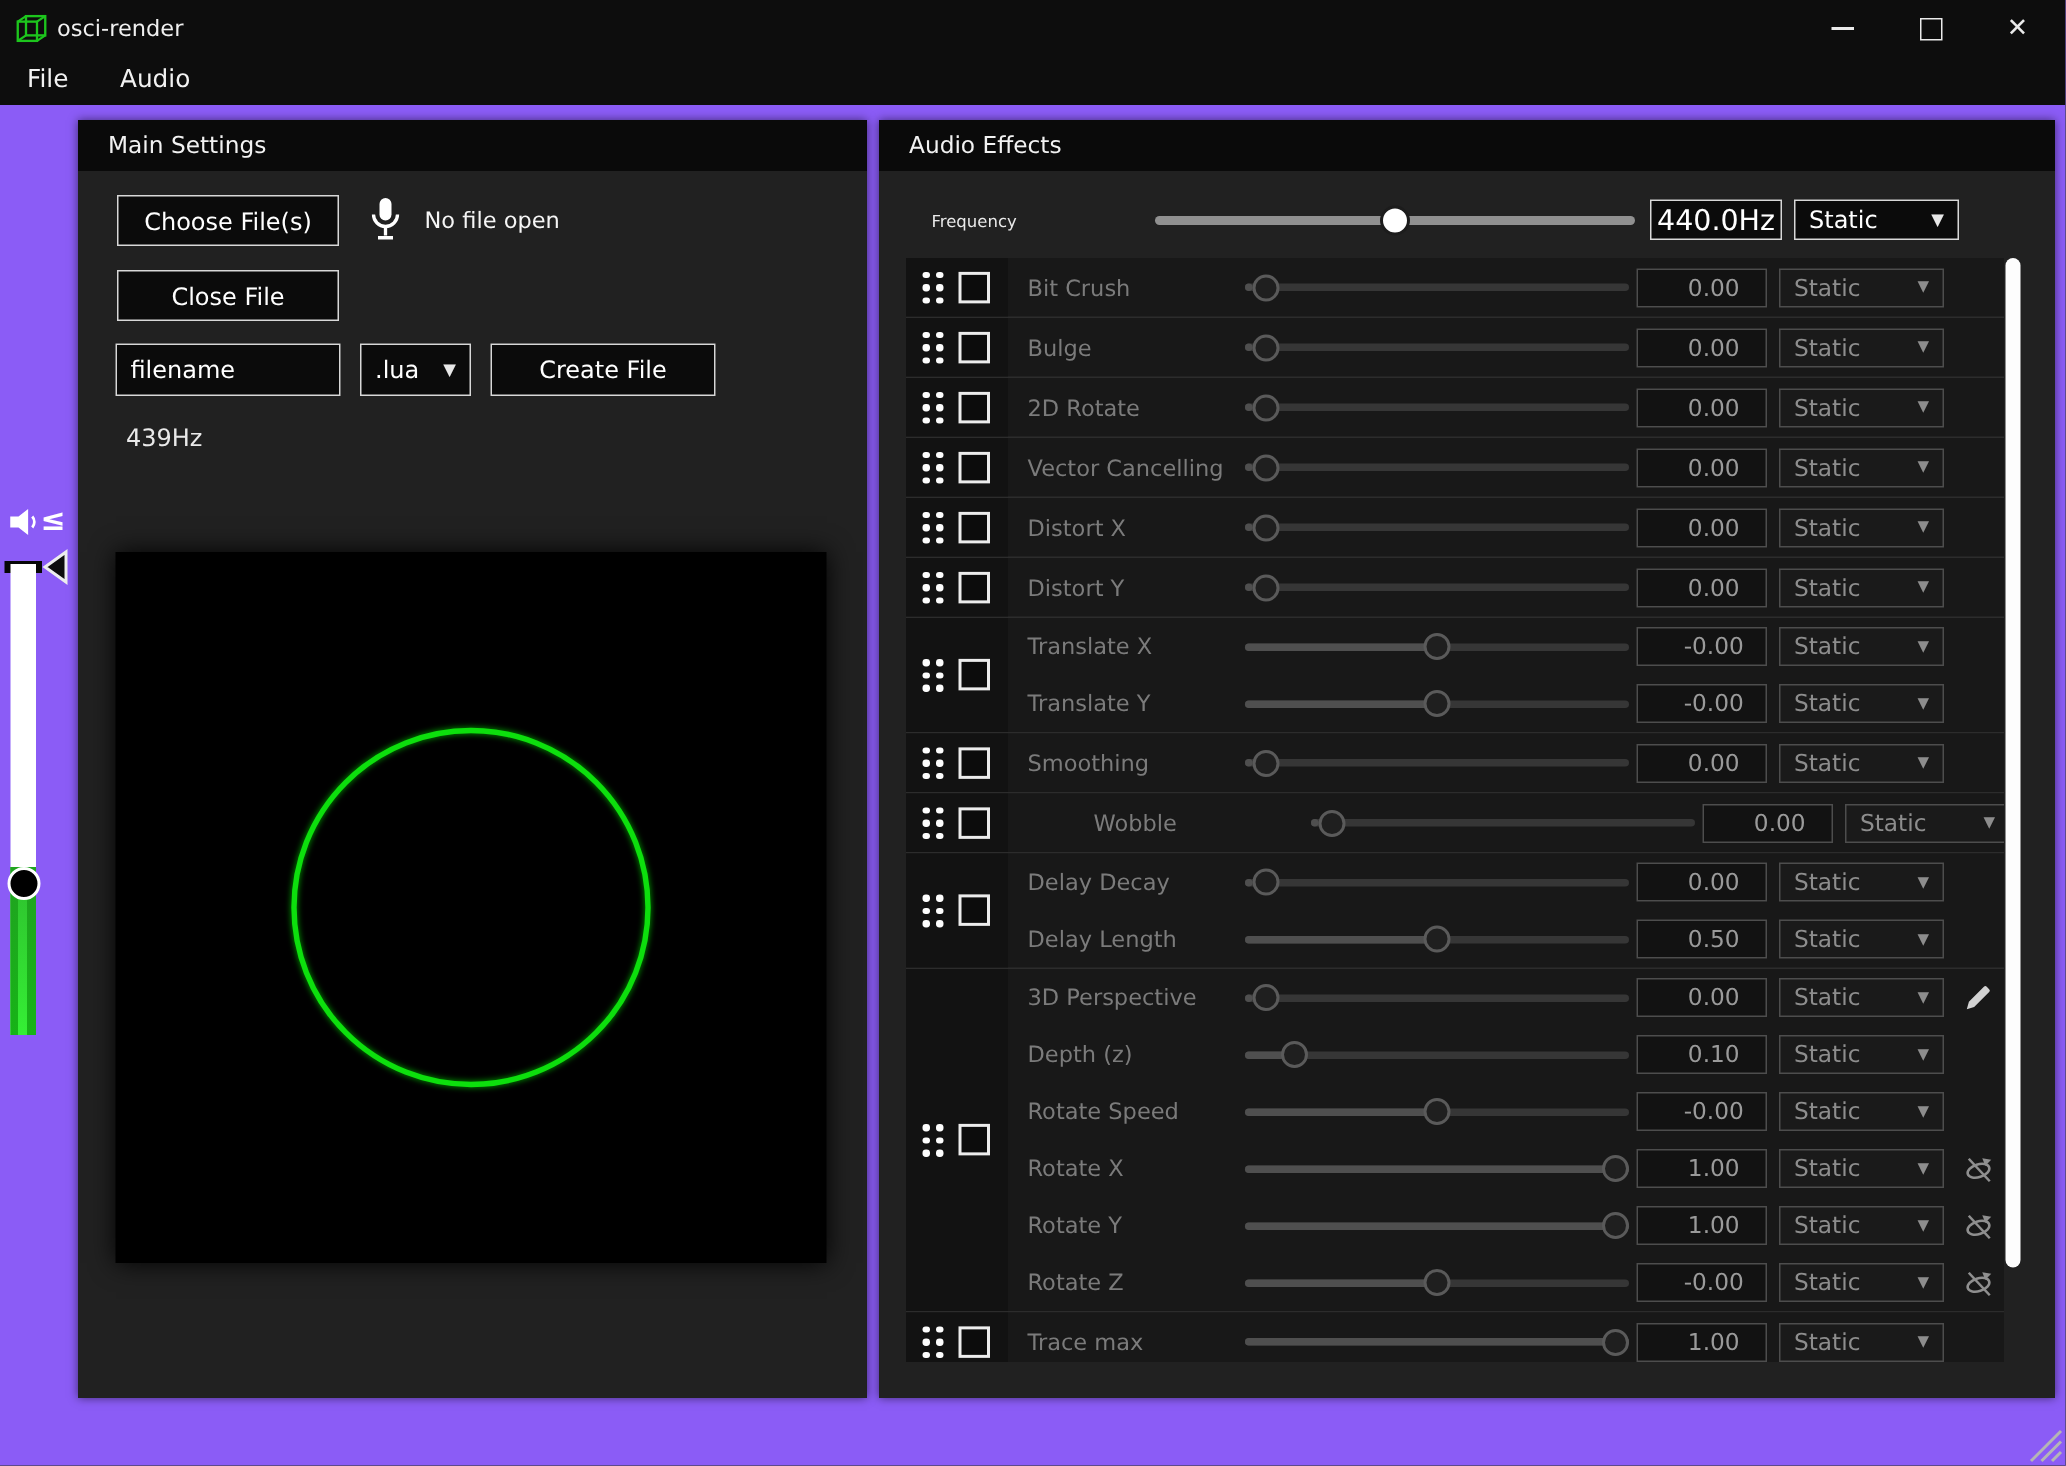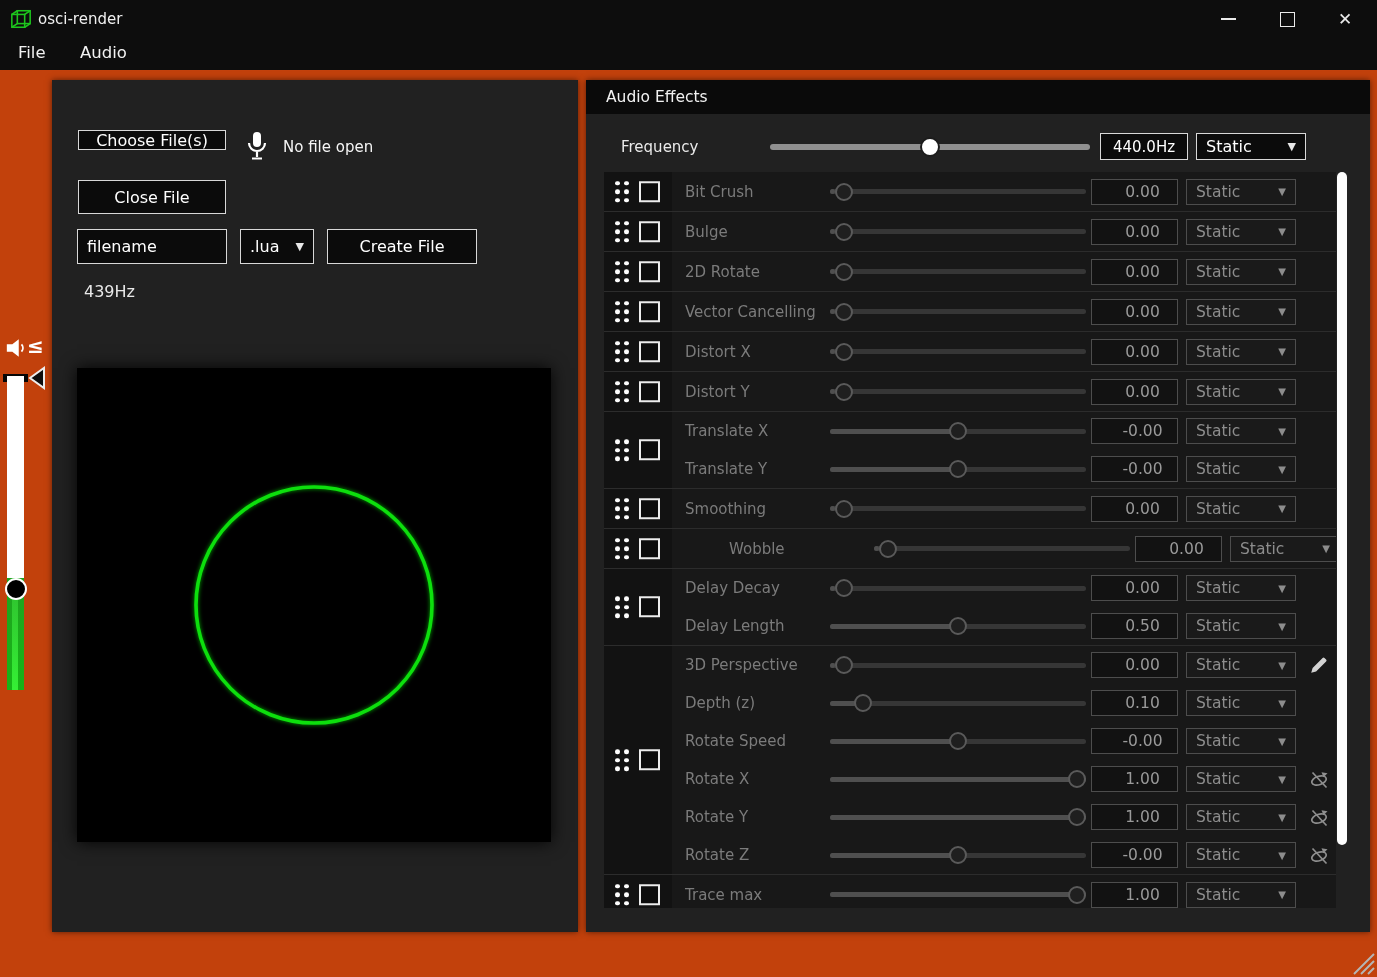--- a/index.html
+++ b/index.html
@@ -1,16 +1,16 @@
 <!DOCTYPE html>
 <html><head>
 <meta charset="utf-8">
 <style>
   html,body{margin:0;padding:0;background:#3d3d3d;font-family:"DejaVu Sans","Liberation Sans",sans-serif;}
-  #window{position:relative;width:1377px;height:977px;background:#c2410c;overflow:hidden;
+  #window{position:relative;width:1377px;height:977px;background:#8b5cf6;overflow:hidden;
     -webkit-font-smoothing:antialiased;color:#eee;}
   
   #titlebar{position:absolute;left:0;top:0;width:1377px;height:38px;background:#0d0d0d;}
   #app-icon{position:absolute;left:10px;top:7px;width:22px;height:24px;}
   #app-title{position:absolute;left:38px;top:10px;font-size:15px;color:#f0f0f0;}
   .winbtn{position:absolute;top:0;width:46px;height:38px;display:flex;align-items:center;justify-content:center;color:#eaeaea;}
   #btn-min{left:1205px;}#btn-max{left:1264px;}#btn-close{left:1322px;font-size:17px;}
   #btn-min .g{width:15px;height:2px;background:#eaeaea;}
   #btn-max .g{width:13px;height:13px;border:1.6px solid #eaeaea;}
   #menubar{position:absolute;left:0;top:38px;width:1377px;height:32px;background:#0d0d0d;}
@@ -26,21 +26,21 @@
     line-height:32px;padding-left:20px;font-size:15.5px;color:#f2f2f2;box-sizing:border-box;}
   
   .btn{position:absolute;background:#0b0b0b;border:1.5px solid #d8d8d8;color:#fff;
     display:flex;align-items:center;justify-content:center;font-size:16px;box-sizing:border-box;}
   .textbox{position:absolute;background:#0b0b0b;border:1.5px solid #d8d8d8;color:#fff;
     display:flex;align-items:center;padding-left:9px;font-size:16px;box-sizing:border-box;}
   .dropdown{position:absolute;background:#0b0b0b;border:1.5px solid #d8d8d8;color:#fff;
     display:flex;align-items:center;font-size:16px;box-sizing:border-box;padding:0 9px;}
   .dropdown .arrow{margin-left:auto;font-size:11px;color:#e8e8e8;}
   
-  #choose-btn{left:26px;top:50px;width:148px;height:20px;}
+  #choose-btn{left:26px;top:50px;width:148px;height:34px;}
   #mic-icon{position:absolute;left:192px;top:50px;width:26px;height:33px;}
   #no-file{position:absolute;left:231px;top:50px;height:34px;display:flex;align-items:center;font-size:15px;color:#f5f5f5;}
   #close-btn{left:26px;top:100px;width:148px;height:34px;}
   #filename-input{left:25px;top:149px;width:150px;height:35px;}
   #ext-dd{left:188px;top:149px;width:74px;height:35px;}
   #create-btn{left:275px;top:149px;width:150px;height:35px;}
   #freq-readout{position:absolute;left:32px;top:202px;font-size:16px;color:#e9e9e9;}
   #scope{position:absolute;left:25px;top:288px;width:474px;height:474px;background:#000;
     box-shadow:0 0 16px rgba(0,0,0,.95);}
   
@@ -51,26 +51,26 @@
   #vol-track{position:absolute;left:7px;top:376px;width:17px;height:314px;background:#fff;}
   #vol-fill{position:absolute;left:0;bottom:0;width:100%;
     background:linear-gradient(to right,#17b317 0 5px,#35ef35 5px 11px,#17b317 11px),
                linear-gradient(to bottom,#28a828,#09f009);}
   #vol-fill::after{content:"";position:absolute;inset:0;
     background:linear-gradient(to bottom,rgba(40,150,40,.55),rgba(0,240,0,0));}
   #vol-thumb{position:absolute;left:4.5px;width:22px;height:22px;border-radius:50%;
     background:#000;border:2px solid #fff;box-sizing:border-box;}
   
   #freq-row{position:absolute;left:0;top:53px;width:784px;height:28px;}
-  #freq-label{position:absolute;left:35px;top:0;height:28px;display:flex;align-items:center;font-size:15px;color:#eaeaea;}
+  #freq-label{position:absolute;left:35px;top:0;height:28px;display:flex;align-items:center;font-size:11px;color:#eaeaea;}
   #freq-slider{position:absolute;left:184px;top:0;width:320px;height:28px;}
   #freq-slider .track{position:absolute;left:0;top:11px;width:100%;height:6px;background:#909090;border-radius:3px;}
   #freq-slider .thumb{position:absolute;top:4px;width:20px;height:20px;border-radius:50%;
     background:#fff;border:2px solid #1c1c1c;box-sizing:border-box;}
-  #freq-value{left:514px;top:0;width:88px;height:27px;justify-content:center;padding-left:0;font-size:15px;}
+  #freq-value{left:514px;top:0;width:88px;height:27px;justify-content:center;padding-left:0;font-size:19px;}
   #freq-mode{left:610px;top:0;width:110px;height:27px;}
   #fx-list{position:absolute;left:18px;top:92px;width:732px;height:736px;overflow:hidden;background:#101010;}
   #fx-scrollbar{position:absolute;left:751px;top:92px;width:10px;height:673px;background:#fdfdfd;border-radius:5px;}
   .fx-group{position:relative;background:#181818;border-bottom:1px solid #2c2c2c;}
   .fx-group::before{content:"";position:absolute;left:0;top:0;bottom:0;width:68px;background:#121212;}
   .group-left{position:absolute;left:11px;top:50%;transform:translateY(-50%);
     display:flex;align-items:center;gap:10px;z-index:2;}
   .drag-handle{display:grid;grid-template-columns:4.5px 4.5px;grid-auto-rows:4.5px;column-gap:4.5px;row-gap:4px;}
   .drag-handle i{width:4.5px;height:4.5px;border-radius:50%;background:#fdfdfd;}
   .checkbox{width:21px;height:21px;border:2px solid #ececec;background:#0c0c0c;box-sizing:border-box;}
@@ -129,20 +129,21 @@
   <div id="thr-bar"></div>
   <svg id="thr-tri" viewBox="0 0 20 26">
     <polygon points="17,3 17,23 3,13" fill="#0d0d0d" stroke="#ededed" stroke-width="2"></polygon>
   </svg>
   <div id="vol-track">
     <div id="vol-fill" style="height: 112px;"></div>
   </div>
   <div id="vol-thumb" style="top: 578px;"></div>
 
   <div class="panel" id="main-panel">
+    <div class="panel-header">Main Settings</div>
     <div class="btn" id="choose-btn">Choose File(s)</div>
     <svg id="mic-icon" viewBox="0 0 26 33">
       <rect x="9" y="2" width="8" height="15" rx="4" fill="#fff"></rect>
       <path d="M5 13 a8 8 0 0 0 16 0" stroke="#fff" stroke-width="2.2" fill="none"></path>
       <path d="M13 22 L13 27 M8 28.5 L18 28.5" stroke="#fff" stroke-width="2.2" fill="none"></path>
     </svg>
     <div id="no-file">No file open</div>
     <div class="btn" id="close-btn">Close File</div>
     <div class="textbox" id="filename-input">filename</div>
     <div class="dropdown" id="ext-dd">

